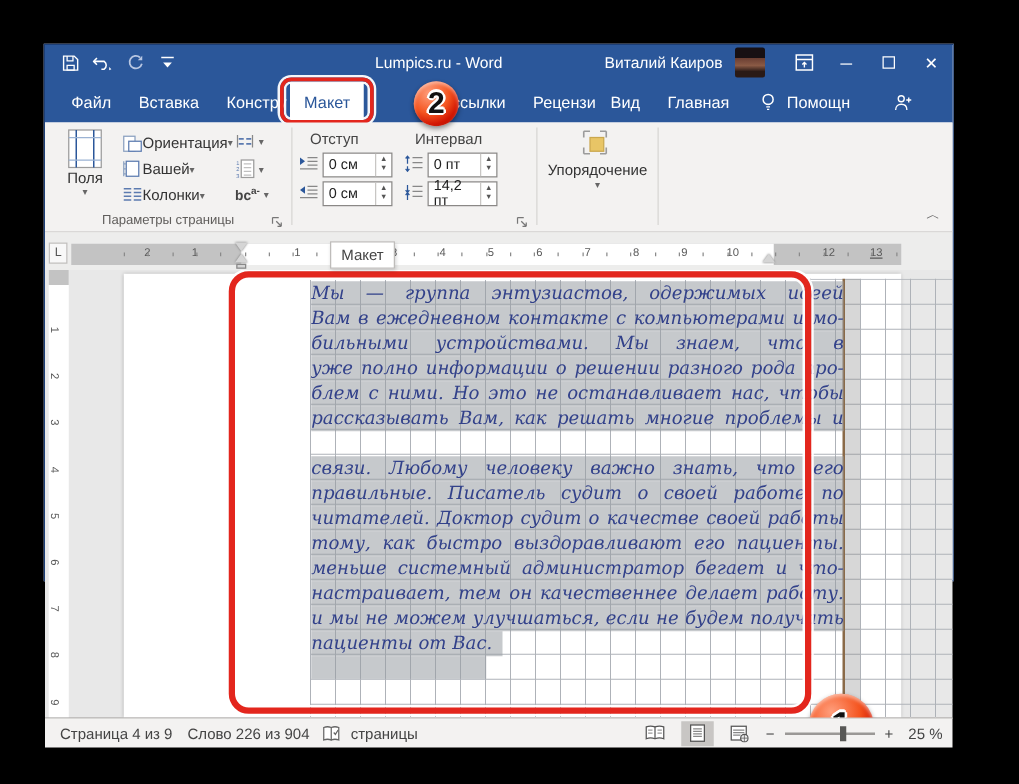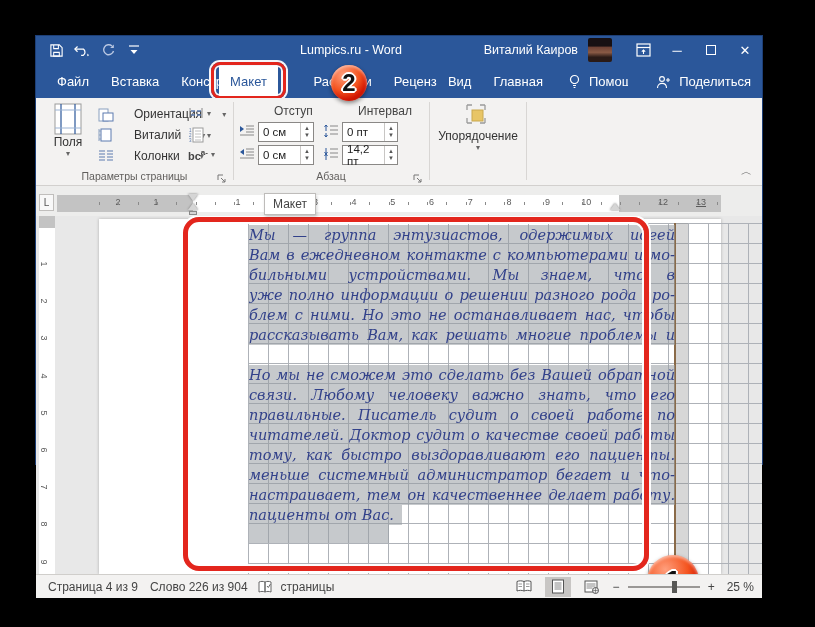--- a/index.html
+++ b/index.html
@@ -49,25 +49,25 @@
   
   .ribbon { position:absolute; left:0; top:62px; width:100%; height:88px;
             background:#f3f2f1; border-bottom:1px solid #d2d0ce; color:#333; }
   .rgroup { position:absolute; top:0; height:88px; }
   .gsep { position:absolute; top:4px; height:78px; width:1px; background:#d8d6d4; }
   .glabel { position:absolute; bottom:4px; width:100%; text-align:center;
             font-size:10.5px; color:#605e5c; white-space:nowrap; }
   .launcher { position:absolute; bottom:4px; width:12px; height:12px; cursor:pointer; color:#777; }
   .bigbtn { position:absolute; display:flex; flex-direction:column; align-items:center;
             cursor:pointer; font-size:12px; color:#333; }
-  .medbtn { position:absolute; display:flex; align-items:center; gap:20px; height:20px;
+  .medbtn { position:absolute; display:flex; align-items:center; gap:0; height:20px;
             font-size:12px; color:#333; cursor:pointer; white-space:nowrap; }
   .dd { font-size:8px; color:#666; }
   .smicon { position:absolute; display:flex; align-items:center; gap:3px; cursor:pointer; }
-  .fieldlbl { position:absolute; font-size:12px; color:#444;margin-left:26px; }
+  .fieldlbl { position:absolute; font-size:12px; color:#444; }
   .spinfield { position:absolute; width:56px; height:20px; background:#fff;
                border:1px solid #8a8886; display:flex; align-items:center; font-size:11.5px; color:#222; }
   .spinfield .val { flex:1; padding-left:4px; }
   .spin { width:13px; height:100%; border-left:1px solid #c8c6c4; display:flex;
           flex-direction:column; align-items:center; justify-content:center; font-size:6px;
           color:#555; cursor:pointer; line-height:7px; }
   .ficon { position:absolute; width:16px; height:16px; }
   .collapse { position:absolute; right:10px; bottom:6px; font-size:11px; color:#666; cursor:pointer; }
 
   
@@ -203,21 +203,20 @@
         </svg>
     </span>
     <span class="tab withicon trunc">Помощн</span>
     <span class="tabicon" style="margin-left:14px">
       <svg width="15" height="14" viewBox="0 0 15 14">
           <circle cx="6" cy="4" r="2.4" fill="none" stroke="#fff" stroke-width="1.1"></circle>
           <path d="M1.5 13c0-3 2-4.6 4.5-4.6S10.5 10 10.5 13" fill="none" stroke="#fff" stroke-width="1.1"></path>
           <path d="M12 3v4M10 5h4" stroke="#fff" stroke-width="1.1"></path>
         </svg>
     </span>
-    <span class="tab withicon">Поделиться</span>
   </div>
 
   <div class="sphere two">2</div>
 
   <div class="ribbon">
 
     <div class="rgroup" style="left:0;width:197px">
       <div class="bigbtn" style="left:10px;top:5px;width:44px">
         <svg width="30" height="32" viewBox="0 0 30 32">
             <rect x="2" y="1" width="26" height="30" fill="#fff" stroke="#9b9b9b"></rect>
@@ -233,21 +232,21 @@
             <rect x="5" y="7" width="10" height="8" fill="#fff" stroke="#5c7bb0"></rect>
           </svg>
         <span>Ориентация</span>
           <span class="dd">▾</span>
       </div>
       <div class="medbtn" style="left:62px;top:27px">
         <svg width="16" height="16" viewBox="0 0 16 16">
             <rect x="3" y="2" width="10" height="12" fill="#fff" stroke="#5c7bb0"></rect>
             <path d="M1 2v12M3 4H1M3 8H1M3 12H1" stroke="#8aa0c0"></path>
           </svg>
-        <span>Виталий</span>
+        <span>Вашей</span>
           <span class="dd">▾</span>
       </div>
       <div class="medbtn" style="left:62px;top:48px">
         <svg width="16" height="16" viewBox="0 0 16 16">
             <path d="M1 3h6M1 6h6M1 9h6M1 12h6M9 3h6M9 6h6M9 9h6M9 12h6" stroke="#5c7bb0" stroke-width="1.1"></path>
           </svg>
         <span>Колонки</span>
           <span class="dd">▾</span>
       </div>
       <div class="smicon" style="left:152px;top:8px">
@@ -332,21 +331,20 @@
           </svg>
       </span>
       <div class="spinfield" style="left:109px;top:47px">
         <span class="val">14,2 пт</span>
         <span class="spin">
             <span>▲</span>
             <span>▼</span>
           </span>
       </div>
 
-      <div class="glabel">Абзац</div>
       <span class="launcher" style="right:4px">
         <svg width="10" height="10" viewBox="0 0 10 10">
             <path d="M1 1v5M1 1h5" stroke="#777"></path>
             <path d="M4 4l4 4M8 8V5M8 8H5" stroke="#777"></path>
           </svg>
       </span>
     </div>
     <div class="gsep" style="left:393px"></div>
 
     <div class="rgroup" style="left:393px;width:97px">
@@ -446,27 +444,27 @@
         <div class="brownline"></div>
         <div class="grayband"></div>
         <div class="doclines" id="doclines">
             <div class="textline sel full">Мы — группа энтузиастов, одержимых идеей помогать</div>
             <div class="textline sel full">Вам в ежедневном контакте с компьютерами и мо-</div>
             <div class="textline sel full">бильными устройствами. Мы знаем, что в интернете</div>
             <div class="textline sel full">уже полно информации о решении разного рода про-</div>
             <div class="textline sel full">блем с ними. Но это не останавливает нас, чтобы</div>
             <div class="textline sel full">рассказывать Вам, как решать многие проблемы и</div>
             <div class="blankrow"></div>
-            <div class="textline sel full">Но мы не сможем это сделать без Вашей обратной</div>
             <div class="textline sel full">связи. Любому человеку важно знать, что его действия</div>
             <div class="textline sel full">правильные. Писатель судит о своей работе по отзывам</div>
             <div class="textline sel full">читателей. Доктор судит о качестве своей работы по</div>
             <div class="textline sel full">тому, как быстро выздоравливают его пациенты. Чем</div>
             <div class="textline sel full">меньше системный администратор бегает и что-то</div>
             <div class="textline sel full">настраивает, тем он качественнее делает работу. Так</div>
+            <div class="textline sel full">и мы не можем улучшаться, если не будем получать</div>
             <div class="textline sel last">пациенты от Вас.</div>
             <div class="selstub"></div>
           </div>
       </div>
     </div>
     <div class="redrect"></div>
     <div class="sphere one">1</div>
   </div>
 
   <div class="statusbar">

